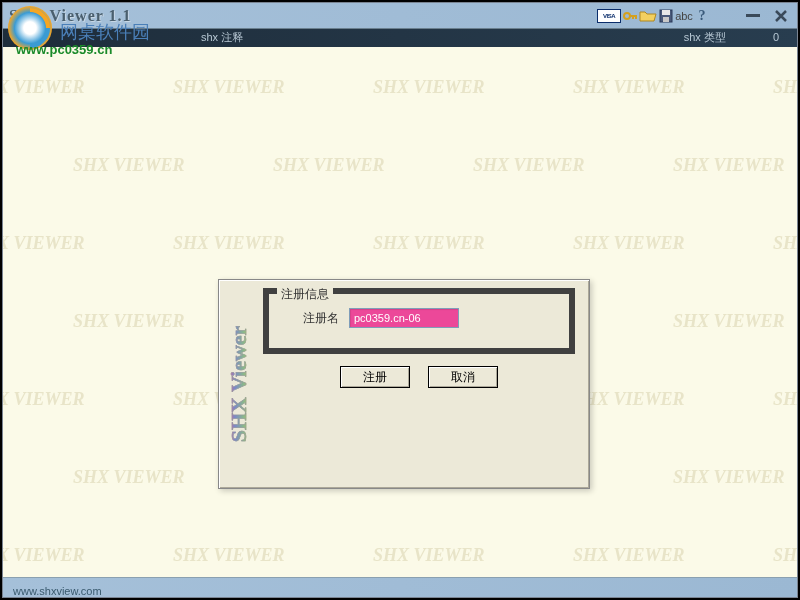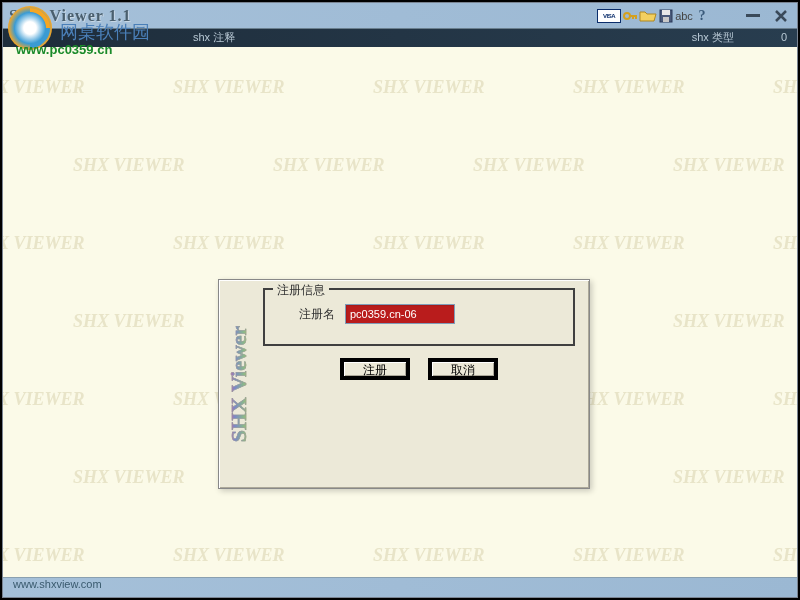--- a/index.html
+++ b/index.html
@@ -11,47 +11,47 @@
 .titlebar-icons { margin-left: auto; display: flex; align-items: center; padding-right: 20px; }
 .tb-icon { width: 18px; height: 14px; display: flex; align-items: center; justify-content: center; cursor: pointer; }
 .visa-icon { background: #fff; border: 1px solid #0a2d6b; color: #0a2d6b; font-size: 6px; font-weight: bold; width: 24px; height: 14px; letter-spacing: -0.5px; }
 .key-icon svg { width: 16px; height: 14px; }
 .folder-icon svg { width: 18px; height: 14px; }
 .save-icon svg { width: 14px; height: 14px; }
 .abc-text { font-size: 11px; color: #444; }
 .help-icon { font-family: cursive; font-size: 14px; font-weight: bold; color: #3a5a7a; }
 .win-controls { display: flex; gap: 8px; margin-left: 12px; }
 .win-btn { width: 20px; height: 16px; display: flex; align-items: center; justify-content: center; cursor: pointer; font-family: Arial; font-weight: bold; color: #3a4a5a; }
-.infobar { height: 18px; background: linear-gradient(to right, #1e2d3b, #283d4f); display: flex; align-items: flex-end; padding: 0 10px 2px; color: #b8c8d4; font-size: 11px; }
+.infobar { height: 18px; background: linear-gradient(to right, #1e2d3b, #283d4f); display: flex; align-items: flex-end; padding: 0 18px 2px; color: #b8c8d4; font-size: 11px; }
 .info-left { margin-left: 180px; }
 .info-right { margin-left: auto; }
 .info-count { margin-left: 30px; display: inline-block; width: 20px; text-align: right; }
 .content { flex: 1; background: #fbfae8; position: relative; overflow: hidden; }
 .watermark-layer { position: absolute; inset: 0; }
 .wm { position: absolute; font-family: "Times New Roman", serif; font-size: 18px; color: #e8e4c8; font-weight: bold; font-style: italic; white-space: nowrap; user-select: none; }
-.statusbar { height: 20px; background: linear-gradient(to right, #a5c0d9, #9bb8d3); display: flex; align-items: flex-start; padding: 0 10px; border-top: 1px solid #8aa0b0; }
+.statusbar { height: 20px; background: linear-gradient(to right, #a5c0d9, #9bb8d3); display: flex; align-items: flex-end; padding: 0 10px; border-top: 1px solid #8aa0b0; }
 .status-text { color: #3a5a6e; font-size: 11px; }
 .logo-overlay { position: absolute; top: 6px; left: 8px; z-index: 10; }
 .logo-circle { width: 44px; height: 44px; border-radius: 50%; background: radial-gradient(circle, #fff 20%, #3a9bd4 50%, #f5a623 70%); position: relative; }
 .logo-text { position: absolute; top: 14px; left: 52px; font-size: 18px; font-weight: normal; color: #4a7fb8; white-space: nowrap; }
 .logo-url { position: absolute; top: 36px; left: 8px; font-size: 13px; font-weight: bold; color: #1a8a2a; }
 .logo-swoosh { position: absolute; top: 2px; left: 2px; width: 40px; height: 40px; border-radius: 50%; border: 4px solid transparent; border-top-color: #f5a623; border-right-color: #3a9bd4; transform: rotate(45deg); }
 .dialog { position: absolute; top: 232px; left: 215px; width: 372px; height: 210px; background: #ece9d8; border: 1px solid #888; box-shadow: inset 1px 1px 0 #fff, inset -1px -1px 0 #aca899, 2px 2px 6px rgba(0,0,0,0.2); }
 .dialog-body { display: flex; height: 100%; }
 .dialog-logo { width: 40px; padding: 8px 2px; display: flex; align-items: center; justify-content: center; }
 .dialog-logo-text { transform: rotate(-90deg); font-family: "Comic Sans MS", cursive; font-size: 22px; font-weight: bold; background: linear-gradient(to bottom, #e85a8a, #7a8ac8, #8ab88a, #d8c858); -webkit-background-clip: text; background-clip: text; color: transparent; white-space: nowrap; -webkit-text-stroke: 0.5px #999; }
 .dialog-main { flex: 1; padding: 8px 14px 12px 4px; }
-.fieldset { border: 2px solid #404040; padding: 14px 10px 10px; position: relative; }
+.fieldset { border: 6px solid #404040; padding: 14px 10px 10px; position: relative; }
 .fieldset-legend { position: absolute; top: -8px; left: 8px; background: #ece9d8; padding: 0 4px; font-size: 12px; color: #333; }
 .form-row { display: flex; align-items: center; margin-bottom: 10px; }
 .form-label { width: 70px; text-align: right; padding-right: 10px; font-size: 12px; color: #333; }
 .form-input { width: 110px; height: 20px; border: 1px solid #7f9db9; background: #fff; padding: 2px 4px; font-size: 11px; font-family: inherit; box-shadow: inset 1px 1px 1px rgba(0,0,0,0.1); }
-.form-input.selected { background: #b91c1c; color: #fff; }
+.form-input.selected { background: #ec4899; color: #fff; }
 .dialog-buttons { display: flex; justify-content: center; gap: 18px; margin-top: 12px; }
-.dlg-btn { width: 70px; height: 22px; background: #ece9d8; border: 4px solid #000000; box-shadow: inset 1px 1px 0 #fff, inset -1px -1px 0 #aca899; font-size: 12px; cursor: pointer; font-family: inherit; }
+.dlg-btn { width: 70px; height: 22px; background: #ece9d8; border: 1px solid #000000; box-shadow: inset 1px 1px 0 #fff, inset -1px -1px 0 #aca899; font-size: 12px; cursor: pointer; font-family: inherit; }
 </style>
 </head>
 <body>
 
 <div class="outer-frame"></div>
 <div class="window">
 
   <div class="titlebar">
     <span class="title-text">SHX Viewer 1.1</span>
     <div class="titlebar-icons">

